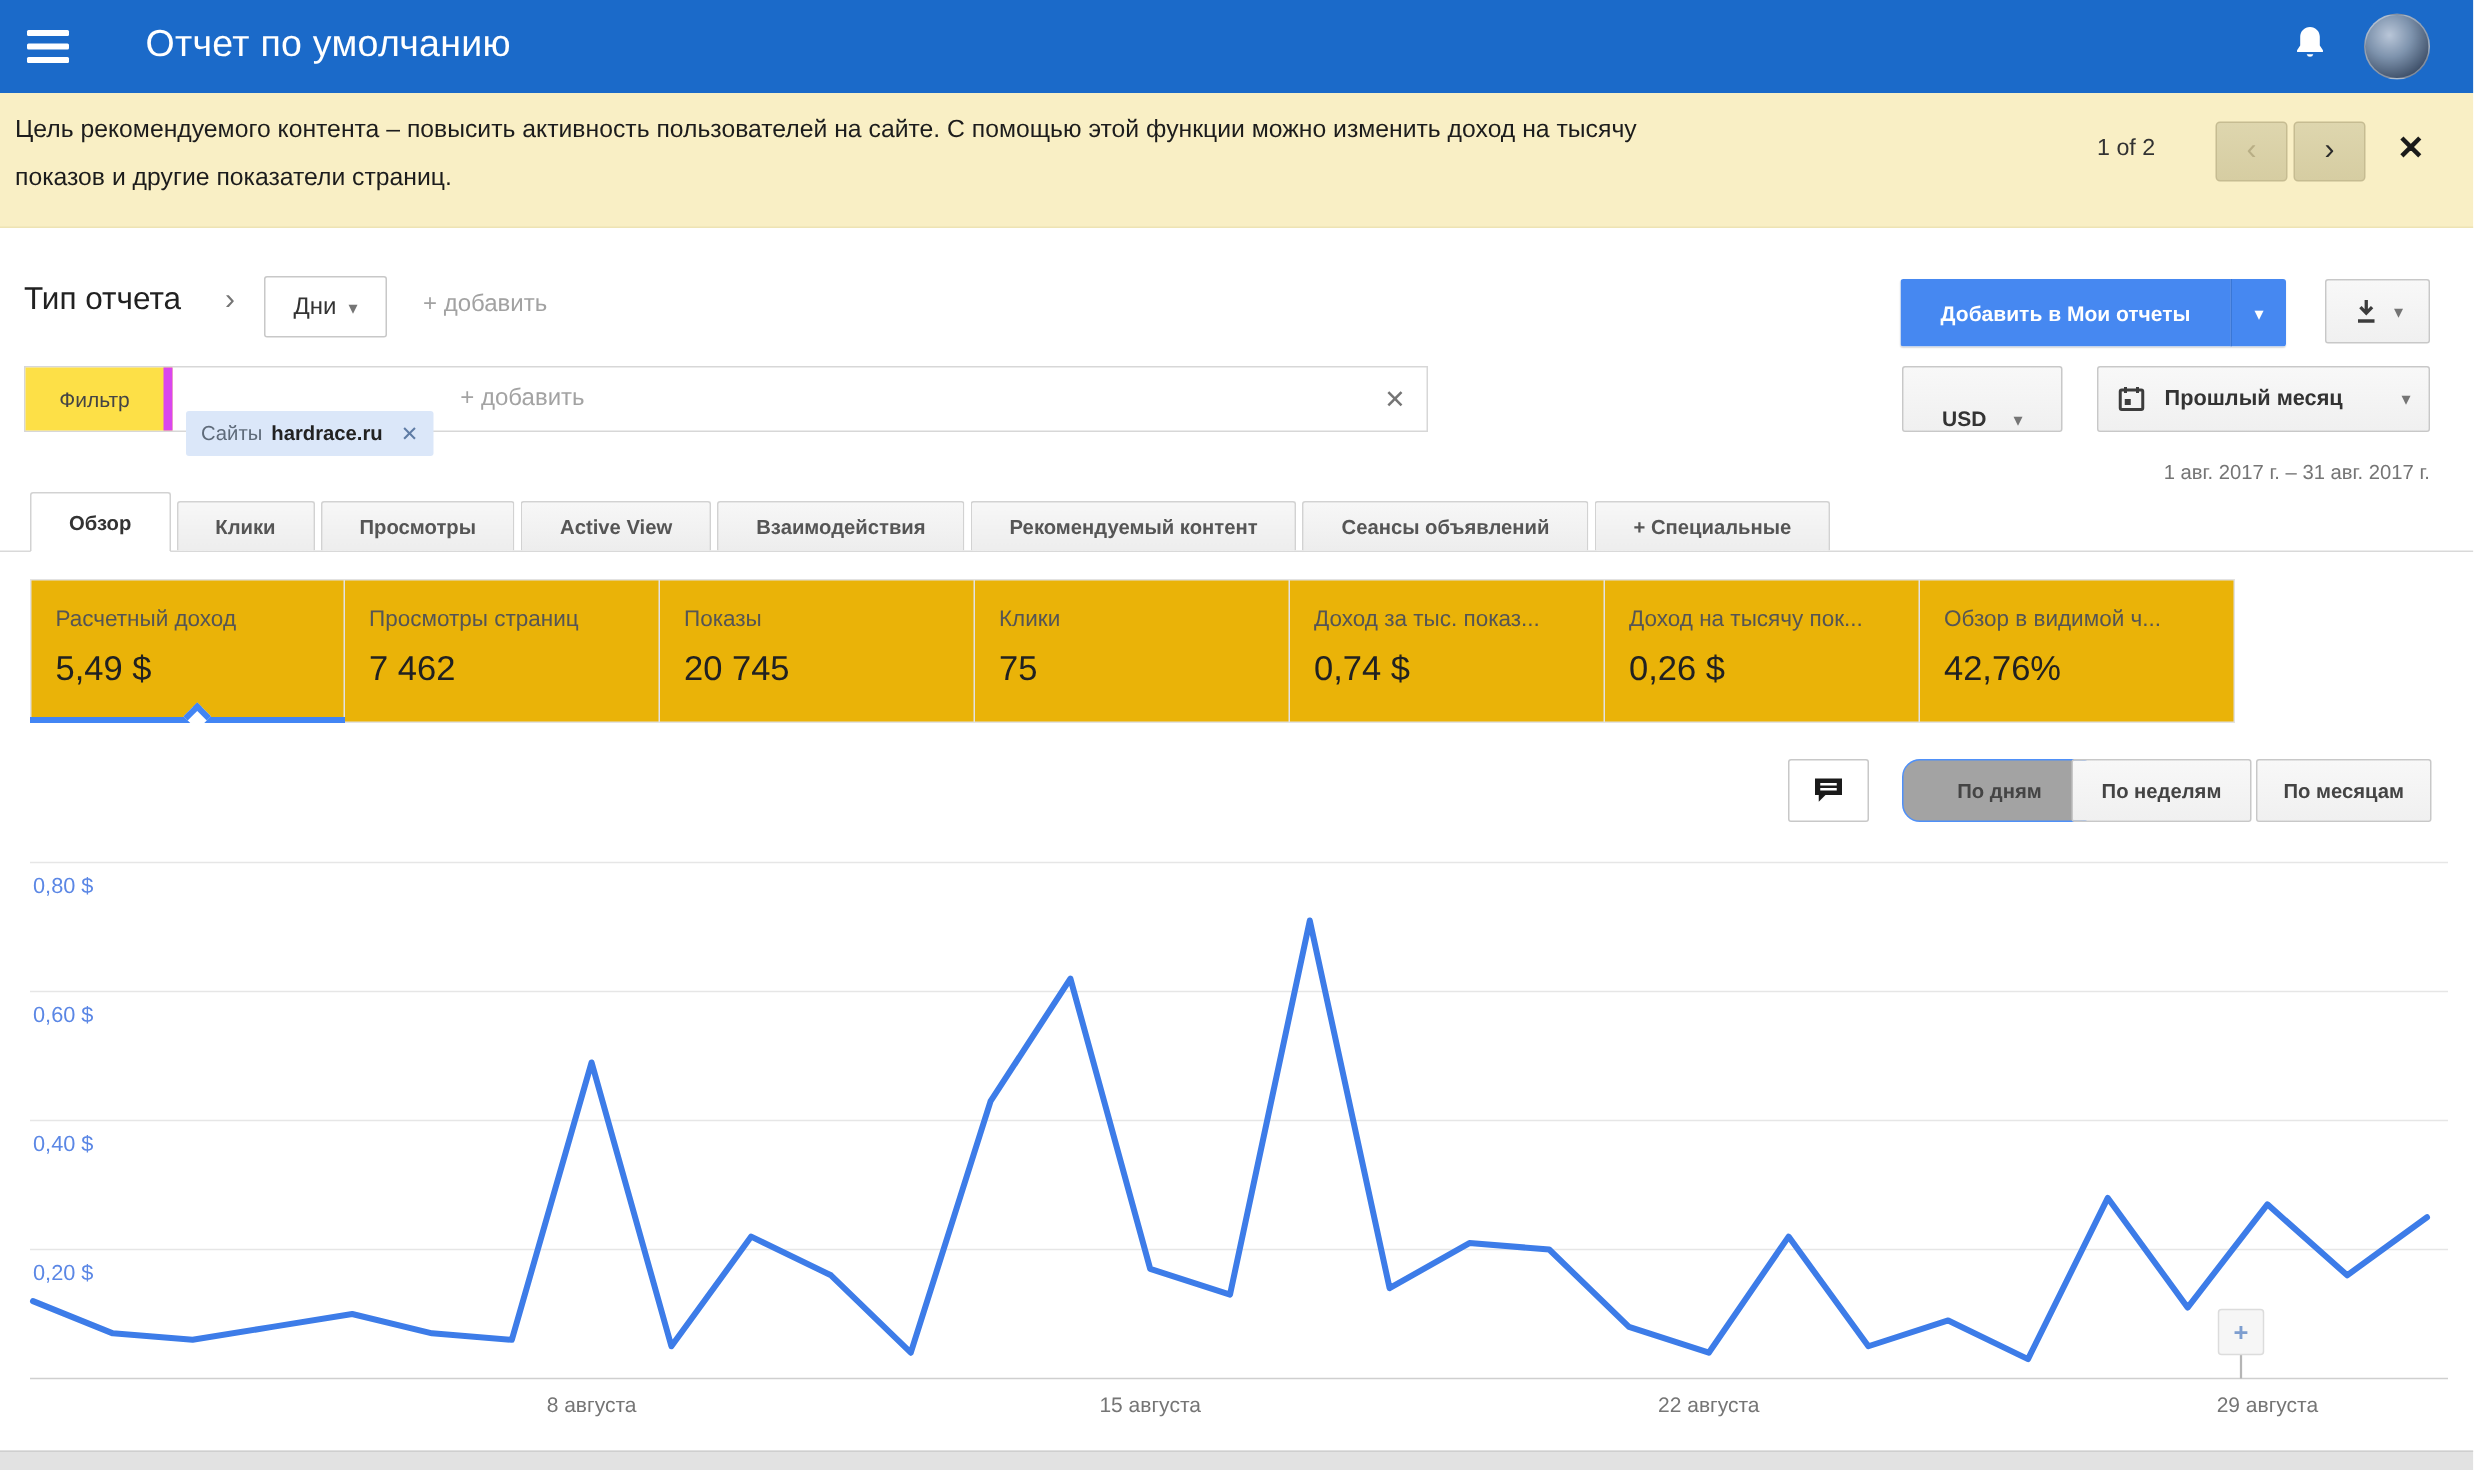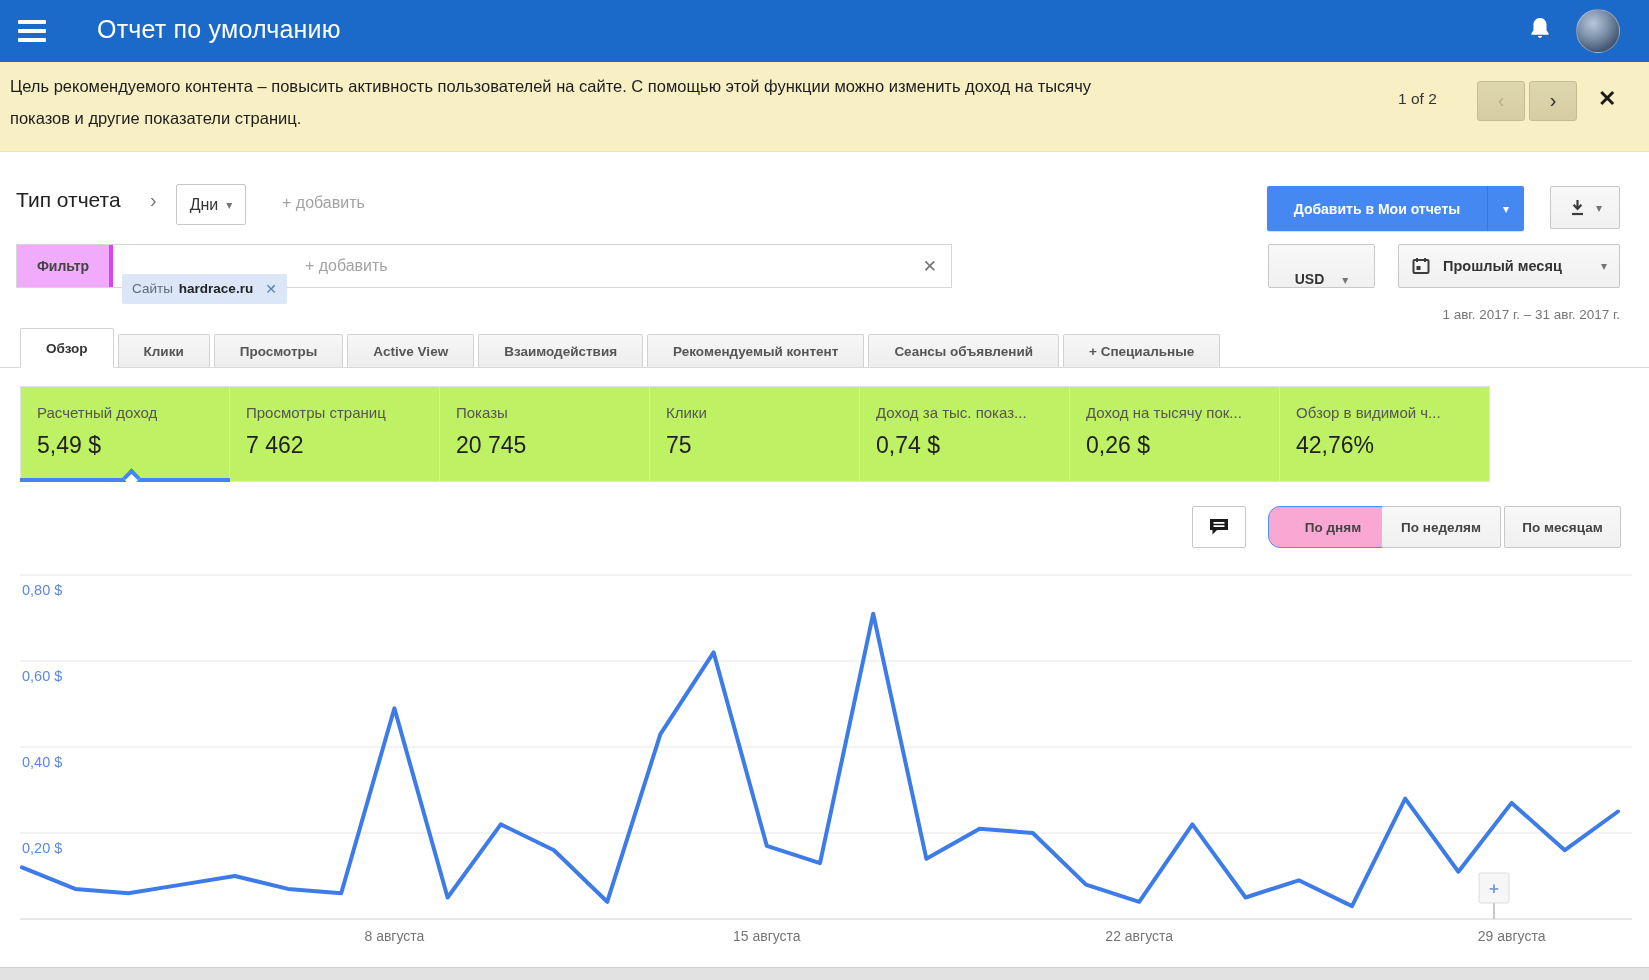--- a/index.html
+++ b/index.html
@@ -23,40 +23,40 @@
   #banner-pager{position:absolute;left:1398px;top:90px;font-size:15.5px;color:#333;}
   .pager-btn{position:absolute;top:81px;width:46px;height:38px;border:1px solid #c6bc92;border-radius:3px;
              background:linear-gradient(#ded6ae,#d6cda2);text-align:center;line-height:36px;font-size:20px;cursor:pointer;}
   #pager-prev{left:1477px;color:#b8ae85;}
   #pager-next{left:1529px;color:#2b2b2b;}
   #banner-close{position:absolute;left:1598px;top:86px;font-size:22px;font-weight:bold;color:#1a1a1a;cursor:pointer;}
 
   
   #breadcrumb{left:16px;top:188px;font-size:21px;color:#212121;}
   #crumb-chev{left:150px;top:189px;font-size:20px;color:#757575;}
-  #dim-btn{left:176px;top:184px;width:70px;height:41px;background:#fff;border:1px solid #c8c8c8;border-radius:2px;
+  #dim-btn{left:176px;top:184px;width:82px;height:41px;background:#fff;border:1px solid #c8c8c8;border-radius:2px;
            box-sizing:border-box;display:flex;align-items:center;justify-content:center;gap:8px;cursor:pointer;}
   #dim-btn .lbl{font-size:16px;color:#333;}
   .caret{font-size:12px;color:#757575;}
   #add-dim{left:282px;top:194px;font-size:16px;color:#a2a2a2;cursor:pointer;}
 
   #primary-btn{left:1267px;top:186px;height:45px;display:flex;cursor:pointer;border-radius:2px;overflow:hidden;
                box-shadow:0 1px 1px rgba(0,0,0,.15);}
   #primary-btn .main{width:220px;background:#4688f1;color:#fff;font-size:14px;font-weight:bold;
                      display:flex;align-items:center;justify-content:center;}
   #primary-btn .drop{width:36px;background:#4688f1;border-left:1px solid #3a77d6;display:flex;align-items:center;justify-content:center;}
   #primary-btn .drop .caret{color:#fff;}
   .gbtn{background:linear-gradient(#f8f8f8,#f0f0f0);border:1px solid #c8c8c8;border-radius:2px;box-sizing:border-box;cursor:pointer;}
   #download-btn{left:1550px;top:186px;width:70px;height:43px;display:flex;align-items:center;justify-content:center;gap:9px;}
 
   
   #filter-bar{left:16px;top:244px;width:936px;height:44px;border:1px solid #d7d7d7;box-sizing:border-box;
               background:#fff;display:flex;align-items:center;}
-  #filter-label{width:92px;align-self:stretch;background:#f0abfc;border-right:4px solid #d946ef;
-                display:flex;align-items:center;justify-content:center;font-size:14px;color:#444;font-weight:bold;}
+  #filter-label{width:92px;align-self:stretch;background:#fde047;border-right:6px solid #d946ef;
+                display:flex;align-items:center;justify-content:center;font-size:14px;color:#444;}
   #filter-chip{margin-left:9px;height:30px;background:#dbe7f9;border-radius:2px;display:flex;align-items:center;
                padding:0 10px;gap:6px;cursor:pointer;margin-top:45px;}
   #filter-chip .t1{font-size:13.5px;color:#5f6b7a;}
   #filter-chip .t2{font-size:13.5px;color:#222;font-weight:bold;}
   #chip-x{font-size:14px;color:#5f7ca5;margin-left:6px;cursor:pointer;}
   #filter-add{margin-left:18px;font-size:16px;color:#a3a3a3;cursor:pointer;}
   #filter-clear{margin-left:auto;margin-right:14px;font-size:17px;color:#757575;cursor:pointer;}
 
   #usd-btn{left:1268px;top:244px;width:107px;height:44px;display:flex;align-items:flex-end;justify-content:center;gap:18px;}
   #usd-btn .lbl{font-size:14px;font-weight:bold;color:#333;}
@@ -68,34 +68,34 @@
   #tabs{left:0;top:328px;width:1649px;height:40px;border-bottom:1px solid #d9d9d9;box-sizing:border-box;
         display:flex;align-items:flex-end;padding-left:20px;}
   .tab{height:33px;box-sizing:border-box;background:linear-gradient(#f7f7f7,#ededed);border:1px solid #d2d2d2;
        border-bottom:none;margin-right:4px;display:flex;align-items:center;padding:0 25px;
        font-size:13.5px;font-weight:bold;color:#555;cursor:pointer;border-radius:2px 2px 0 0;}
   .tab.active{height:40px;background:#fff;color:#333;margin-bottom:-1px;border-bottom:1px solid #fff;z-index:2;}
 
   
   #cards{left:20px;top:386px;width:1624px;height:96px;display:flex;}
   .card{position:relative;width:210px;box-sizing:border-box;border:1px solid #e2e2e2;border-left:none;
-        background:#bef264;padding:17px 0 0 16px;cursor:pointer;}
+        background:#eab308;padding:17px 0 0 16px;cursor:pointer;}
   .card:first-child{border-left:1px solid #e2e2e2;}
   .card .lbl{font-size:15px;color:#555;}
   .card .val{font-size:23px;color:#212121;margin-top:11px;}
   .card.active{border-bottom:none;}
   .card.active::after{content:"";position:absolute;left:-1px;right:-1px;bottom:0;height:4px;background:#4285f4;}
   .card.active .notch{position:absolute;bottom:-2px;left:104px;width:13px;height:13px;background:#fff;
         border-left:4px solid #4285f4;border-top:4px solid #4285f4;transform:rotate(45deg);z-index:3;box-sizing:border-box;}
 
   
   #comment-btn{left:1192px;top:506px;width:54px;height:42px;display:flex;align-items:center;justify-content:center;}
   .seg{position:absolute;top:506px;height:42px;display:flex;align-items:center;justify-content:center;
        font-size:13.5px;font-weight:bold;color:#444;}
-  #seg-days{left:1268px;width:130px;background:#f9a8d4;border:1.5px solid #4f90f8;box-sizing:border-box;border-radius:12px;cursor:pointer;}
+  #seg-days{left:1268px;width:130px;background:#a3a3a3;border:1.5px solid #4f90f8;box-sizing:border-box;border-radius:12px;cursor:pointer;}
   #seg-weeks{left:1381px;width:120px;}
   #seg-months{left:1504px;width:117px;text-align:center;}
 
   
   #chart{left:0;top:550px;}
   .grid{stroke:#e6e6e6;stroke-width:1;}
   .axisline{stroke:#cfcfcf;stroke-width:1;}
   .ylab{fill:#5b87e5;font-size:14.5px;font-family:"Liberation Sans",sans-serif;}
   .xlab{fill:#757575;font-size:14px;font-family:"Liberation Sans",sans-serif;text-anchor:middle;}
   #series-line{fill:none;stroke:#3d7ce8;stroke-width:4;stroke-linejoin:round;stroke-linecap:round;}

